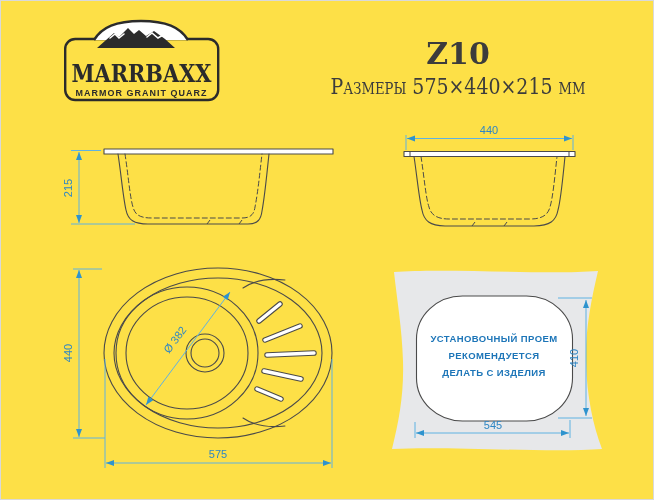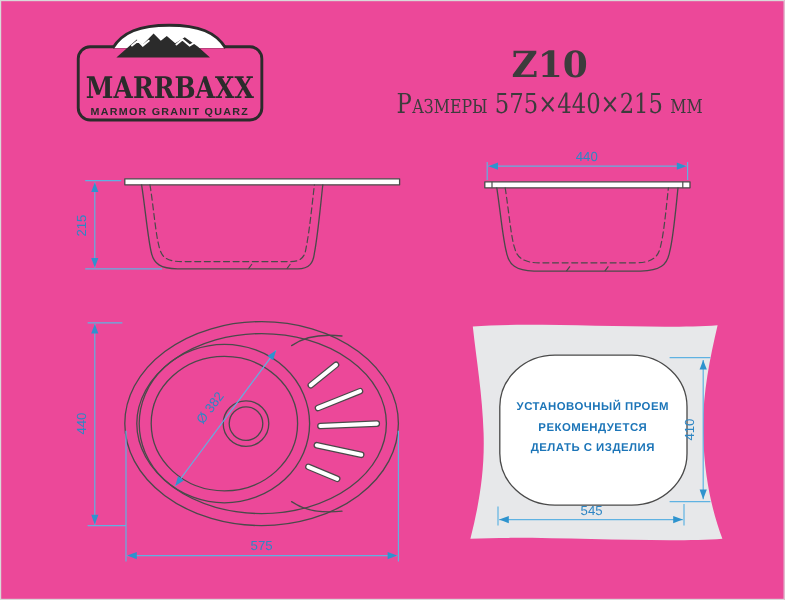--- a/index.html
+++ b/index.html
@@ -1,17 +1,17 @@
 <!DOCTYPE html>
 <html style="--drawing_stroke: #4A4A4A; --dimension_line: #5FB2E2; --dimension_arrow: #2E93CE; --dimension_text: #2E86C4; --note_text: #1C75B8; --countertop_fill: #E7E8EA; --heading_ink: #3C3C3C; --logo_ink: #2B2B2B;"><head>
 <meta charset="utf-8">
 <style>
   html,body{margin:0;padding:0;background:#fff;}
   .page{
-    position:relative;width:654px;height:500px;background:#ec4899;
+    position:relative;width:654px;height:500px;background:#fde047;
     border:1px solid #d9d9d9;box-sizing:border-box;overflow:hidden;
     font-family:"Liberation Sans",sans-serif;
   }
   svg{position:absolute;left:0;top:0;}
   
   .draw{stroke:var(--drawing_stroke);stroke-width:1.1;fill:none;stroke-linejoin:round;stroke-linecap:round;}
   .drawfill{stroke:var(--drawing_stroke);stroke-width:1.1;fill:#fff;stroke-linejoin:round;}
   .dash{stroke:var(--drawing_stroke);stroke-width:1;fill:none;stroke-dasharray:5 3;stroke-linecap:round;}
   .thin{stroke:var(--drawing_stroke);stroke-width:1;fill:none;}
   

